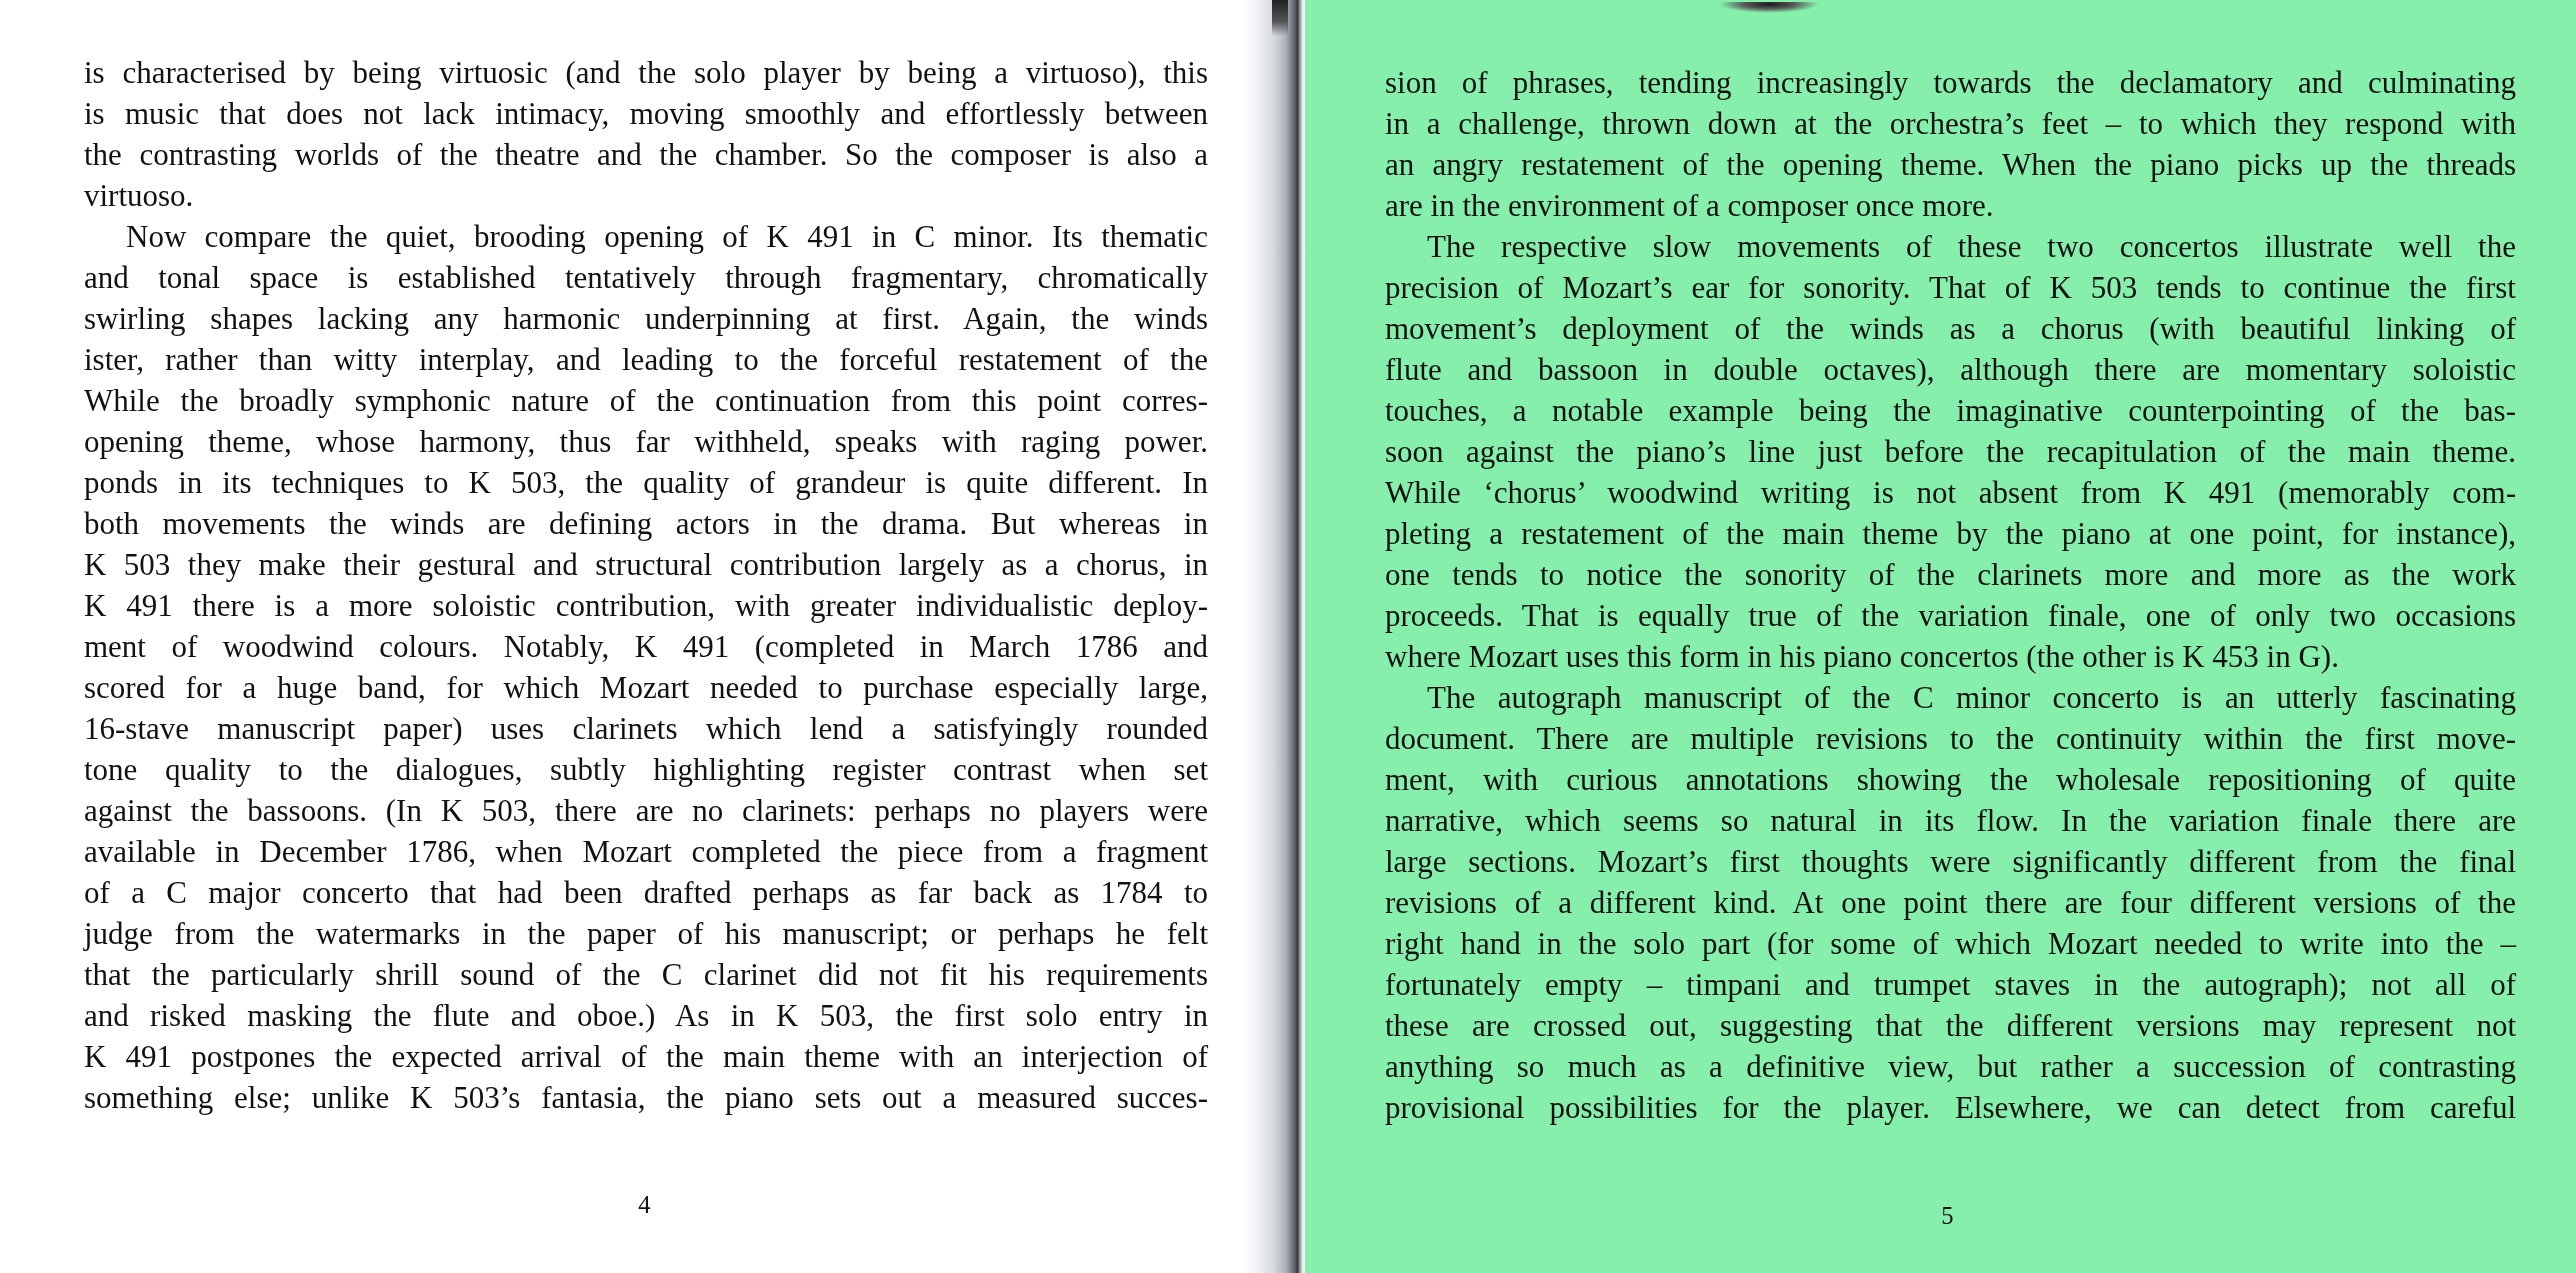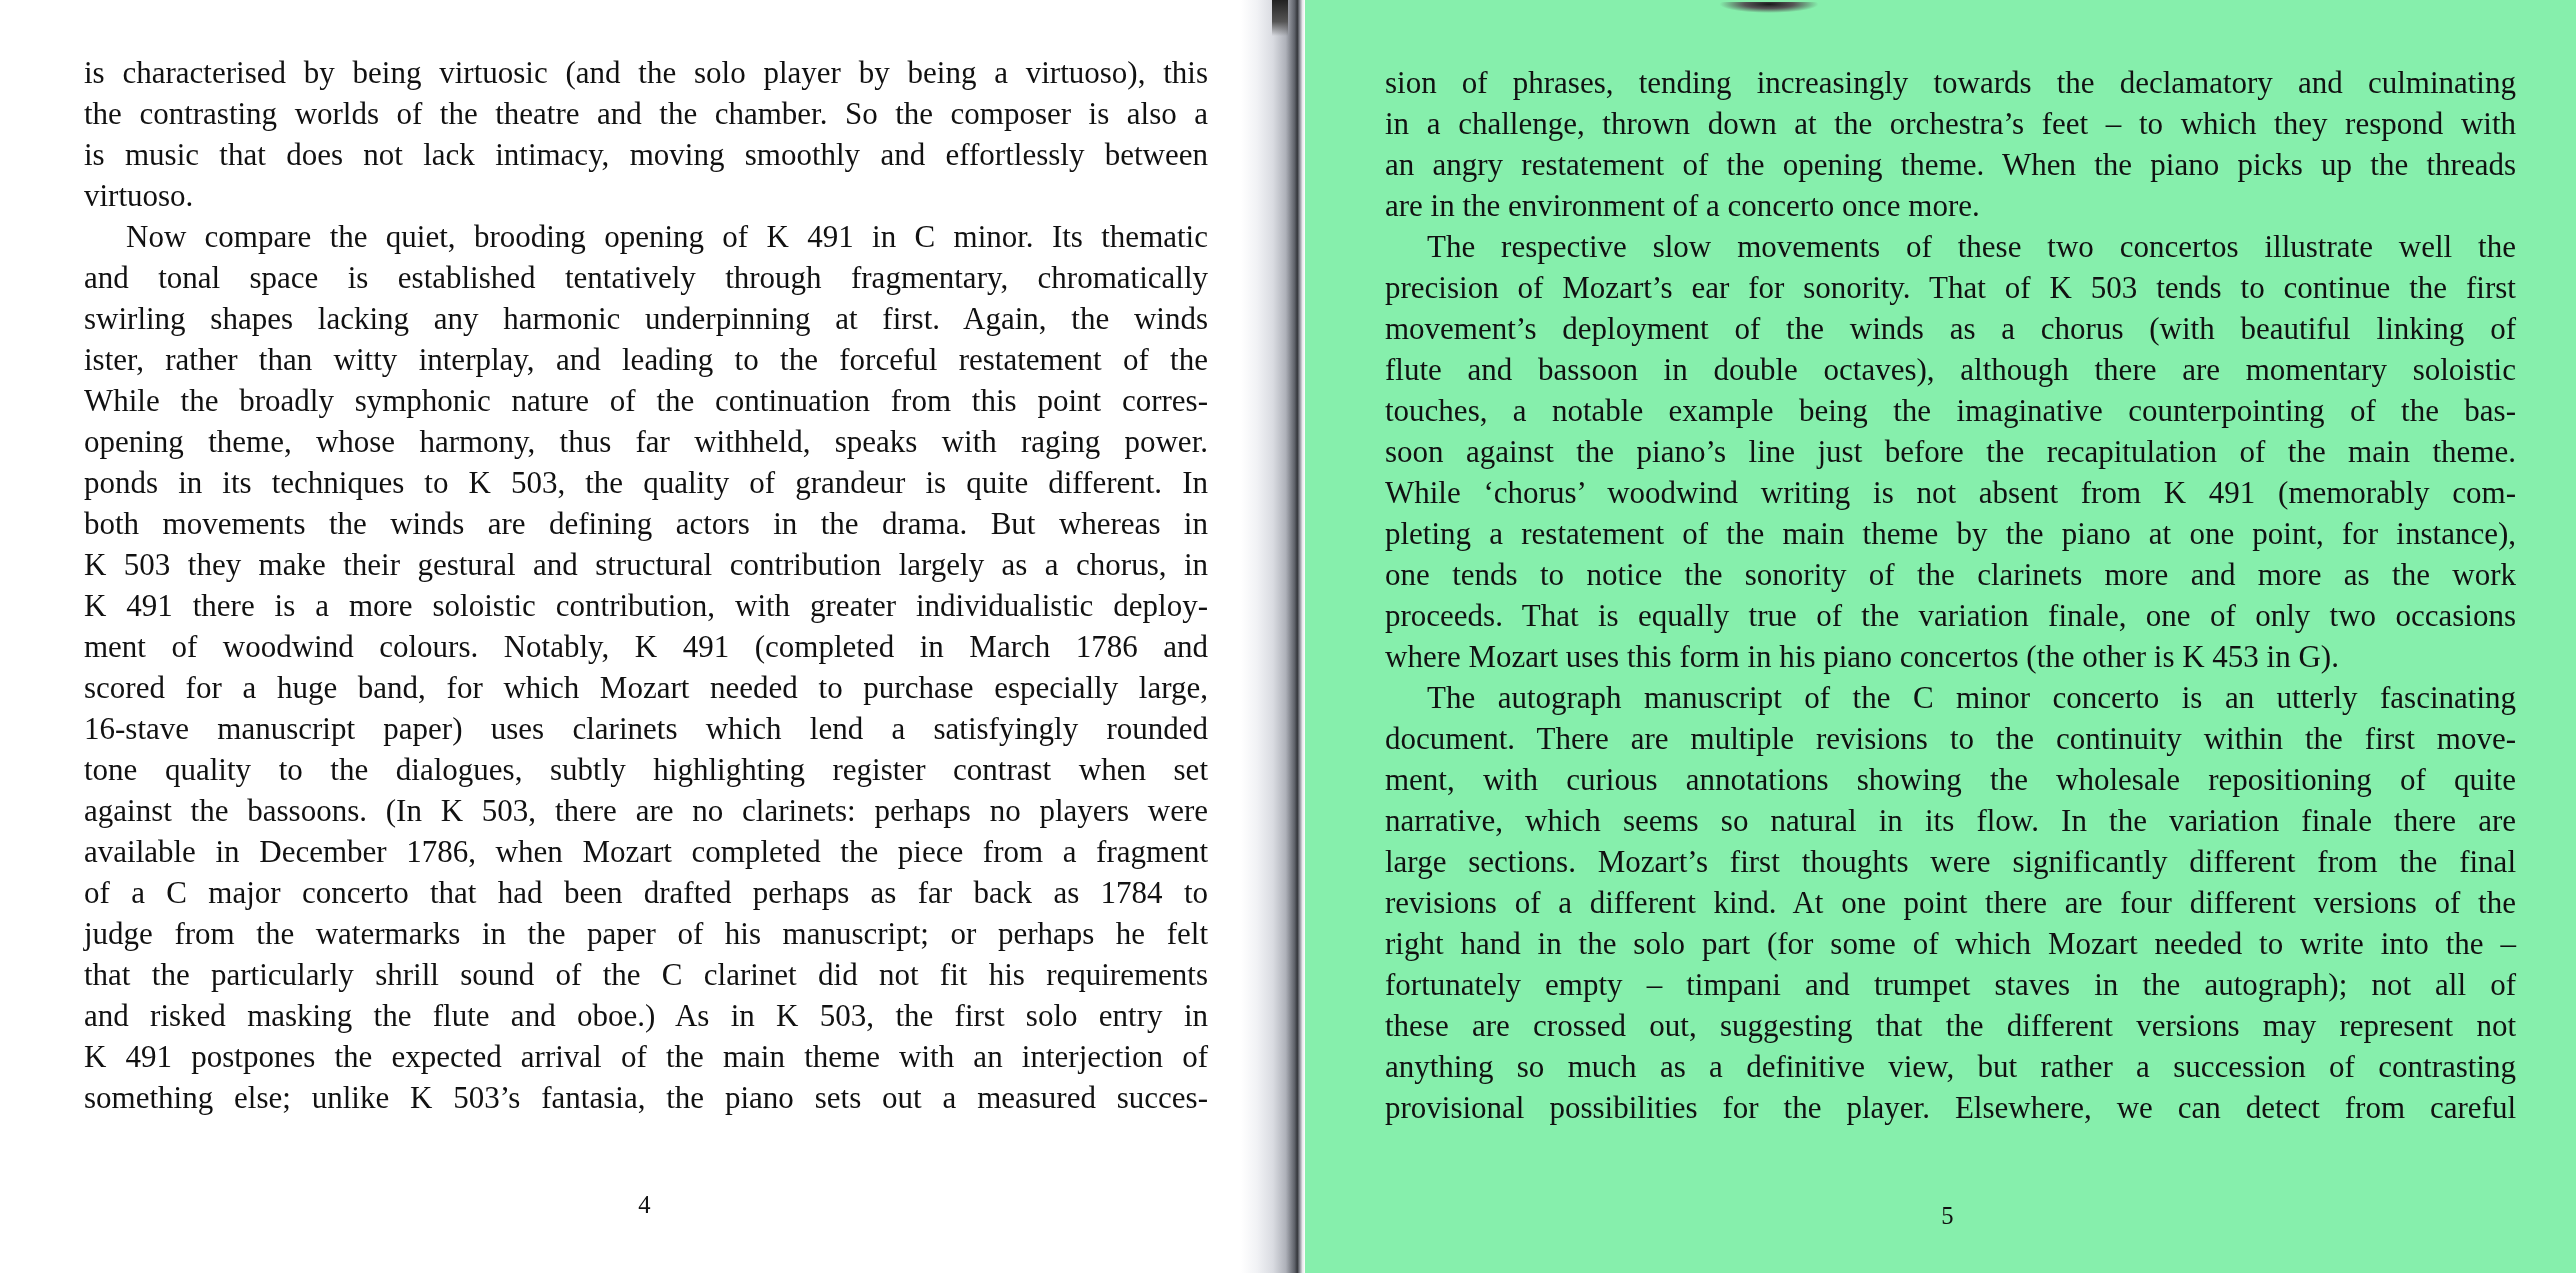--- a/index.html
+++ b/index.html
@@ -44,22 +44,22 @@
   .right .page-number { left: 1020px - 0px; top: 1202px; }
 </style>
 </head>
 <body>
 
 <div class="spread">
 
   <div class="page left">
     <div class="text-block">
         <span class="line">is characterised by being virtuosic (and the solo player by being a virtuoso), this</span>
+        <span class="line">is music that does not lack intimacy, moving smoothly and effortlessly between</span>
         <span class="line">the contrasting worlds of the theatre and the chamber. So the composer is also a</span>
-        <span class="line">is music that does not lack intimacy, moving smoothly and effortlessly between</span>
         <span class="line last">virtuoso.</span>
         <span class="line indent">Now compare the quiet, brooding opening of K 491 in C minor. Its thematic</span>
         <span class="line">and tonal space is established tentatively through fragmentary, chromatically</span>
         <span class="line">swirling shapes lacking any harmonic underpinning at first. Again, the winds</span>
         <span class="line">ister, rather than witty interplay, and leading to the forceful restatement of the</span>
         <span class="line">While the broadly symphonic nature of the continuation from this point corres-</span>
         <span class="line">opening theme, whose harmony, thus far withheld, speaks with raging power.</span>
         <span class="line">ponds in its techniques to K 503, the quality of grandeur is quite different. In</span>
         <span class="line">both movements the winds are defining actors in the drama. But whereas in</span>
         <span class="line">K 503 they make their gestural and structural contribution largely as a chorus, in</span>
@@ -78,21 +78,21 @@
         <span class="line">something else; unlike K 503’s fantasia, the piano sets out a measured succes-</span>
       </div>
     <div class="page-number">4</div>
   </div>
 
   <div class="page right">
     <div class="text-block">
         <span class="line">sion of phrases, tending increasingly towards the declamatory and culminating</span>
         <span class="line">in a challenge, thrown down at the orchestra’s feet – to which they respond with</span>
         <span class="line">an angry restatement of the opening theme. When the piano picks up the threads</span>
-        <span class="line last">are in the environment of a concerto once more.</span>
+        <span class="line last">are in the environment of a composer once more.</span>
         <span class="line indent">The respective slow movements of these two concertos illustrate well the</span>
         <span class="line">precision of Mozart’s ear for sonority. That of K 503 tends to continue the first</span>
         <span class="line">movement’s deployment of the winds as a chorus (with beautiful linking of</span>
         <span class="line">flute and bassoon in double octaves), although there are momentary soloistic</span>
         <span class="line">touches, a notable example being the imaginative counterpointing of the bas-</span>
         <span class="line">soon against the piano’s line just before the recapitulation of the main theme.</span>
         <span class="line">While ‘chorus’ woodwind writing is not absent from K 491 (memorably com-</span>
         <span class="line">pleting a restatement of the main theme by the piano at one point, for instance),</span>
         <span class="line">one tends to notice the sonority of the clarinets more and more as the work</span>
         <span class="line">proceeds. That is equally true of the variation finale, one of only two occasions</span>

